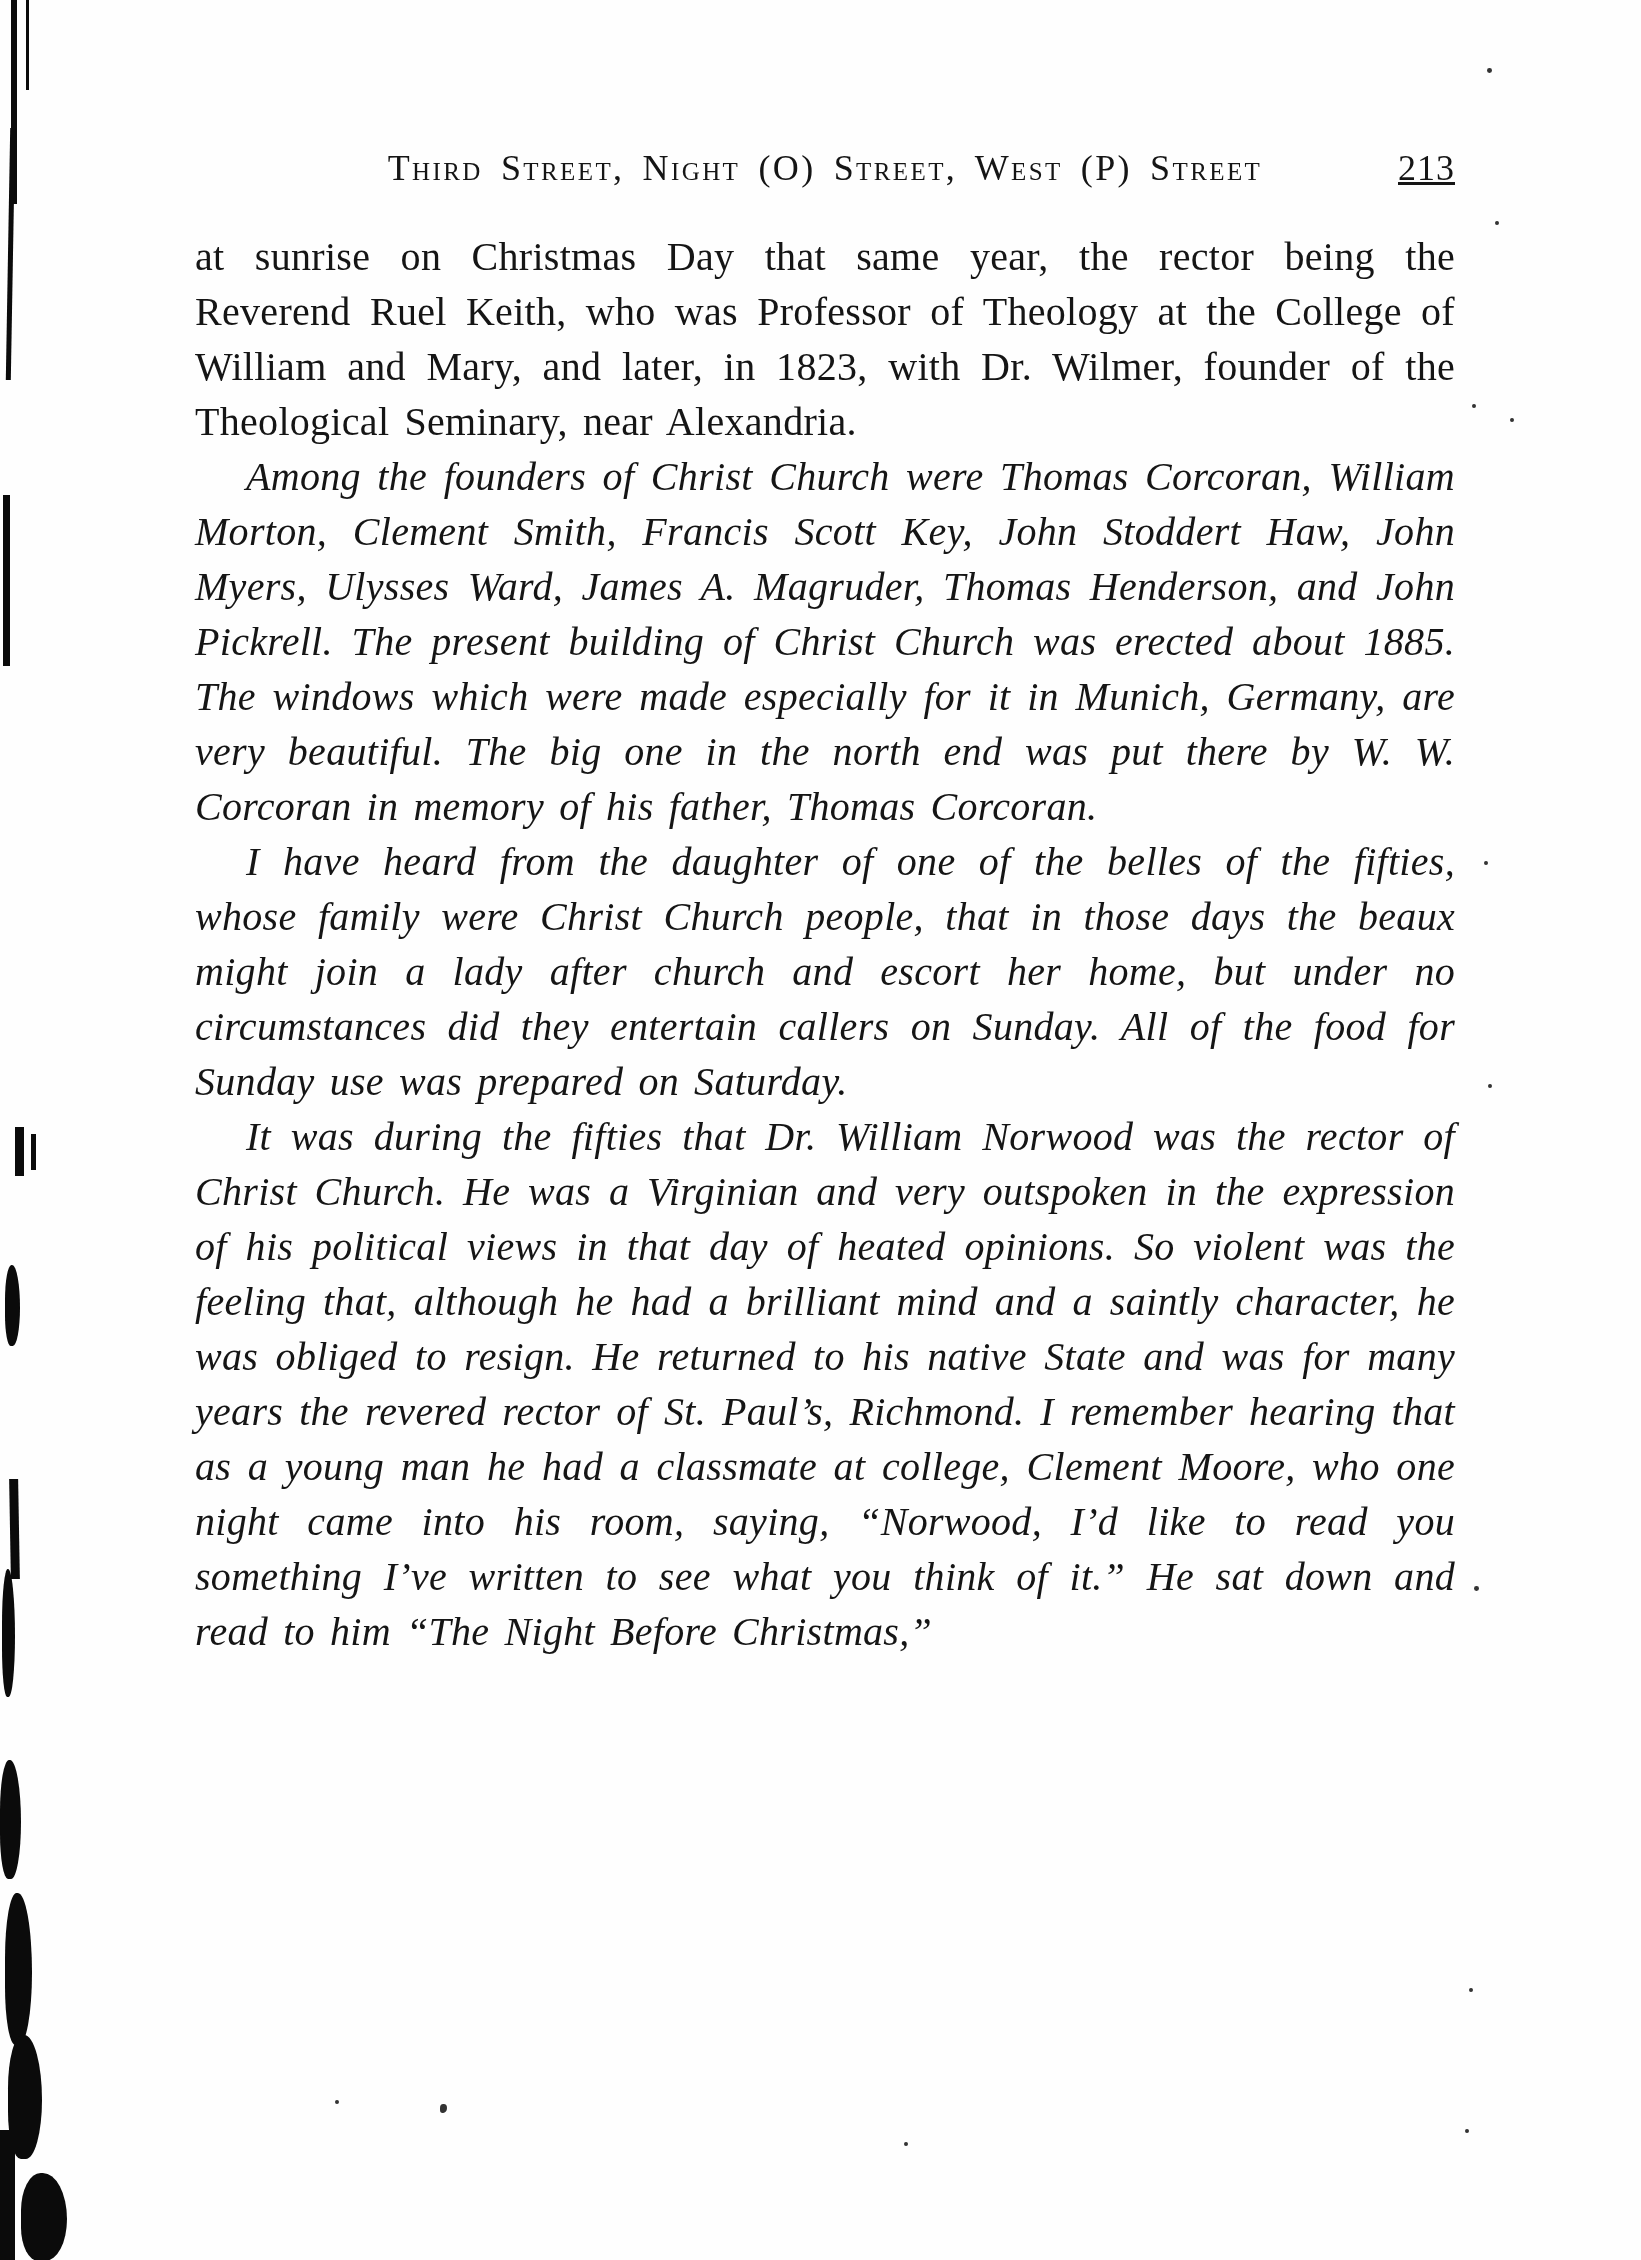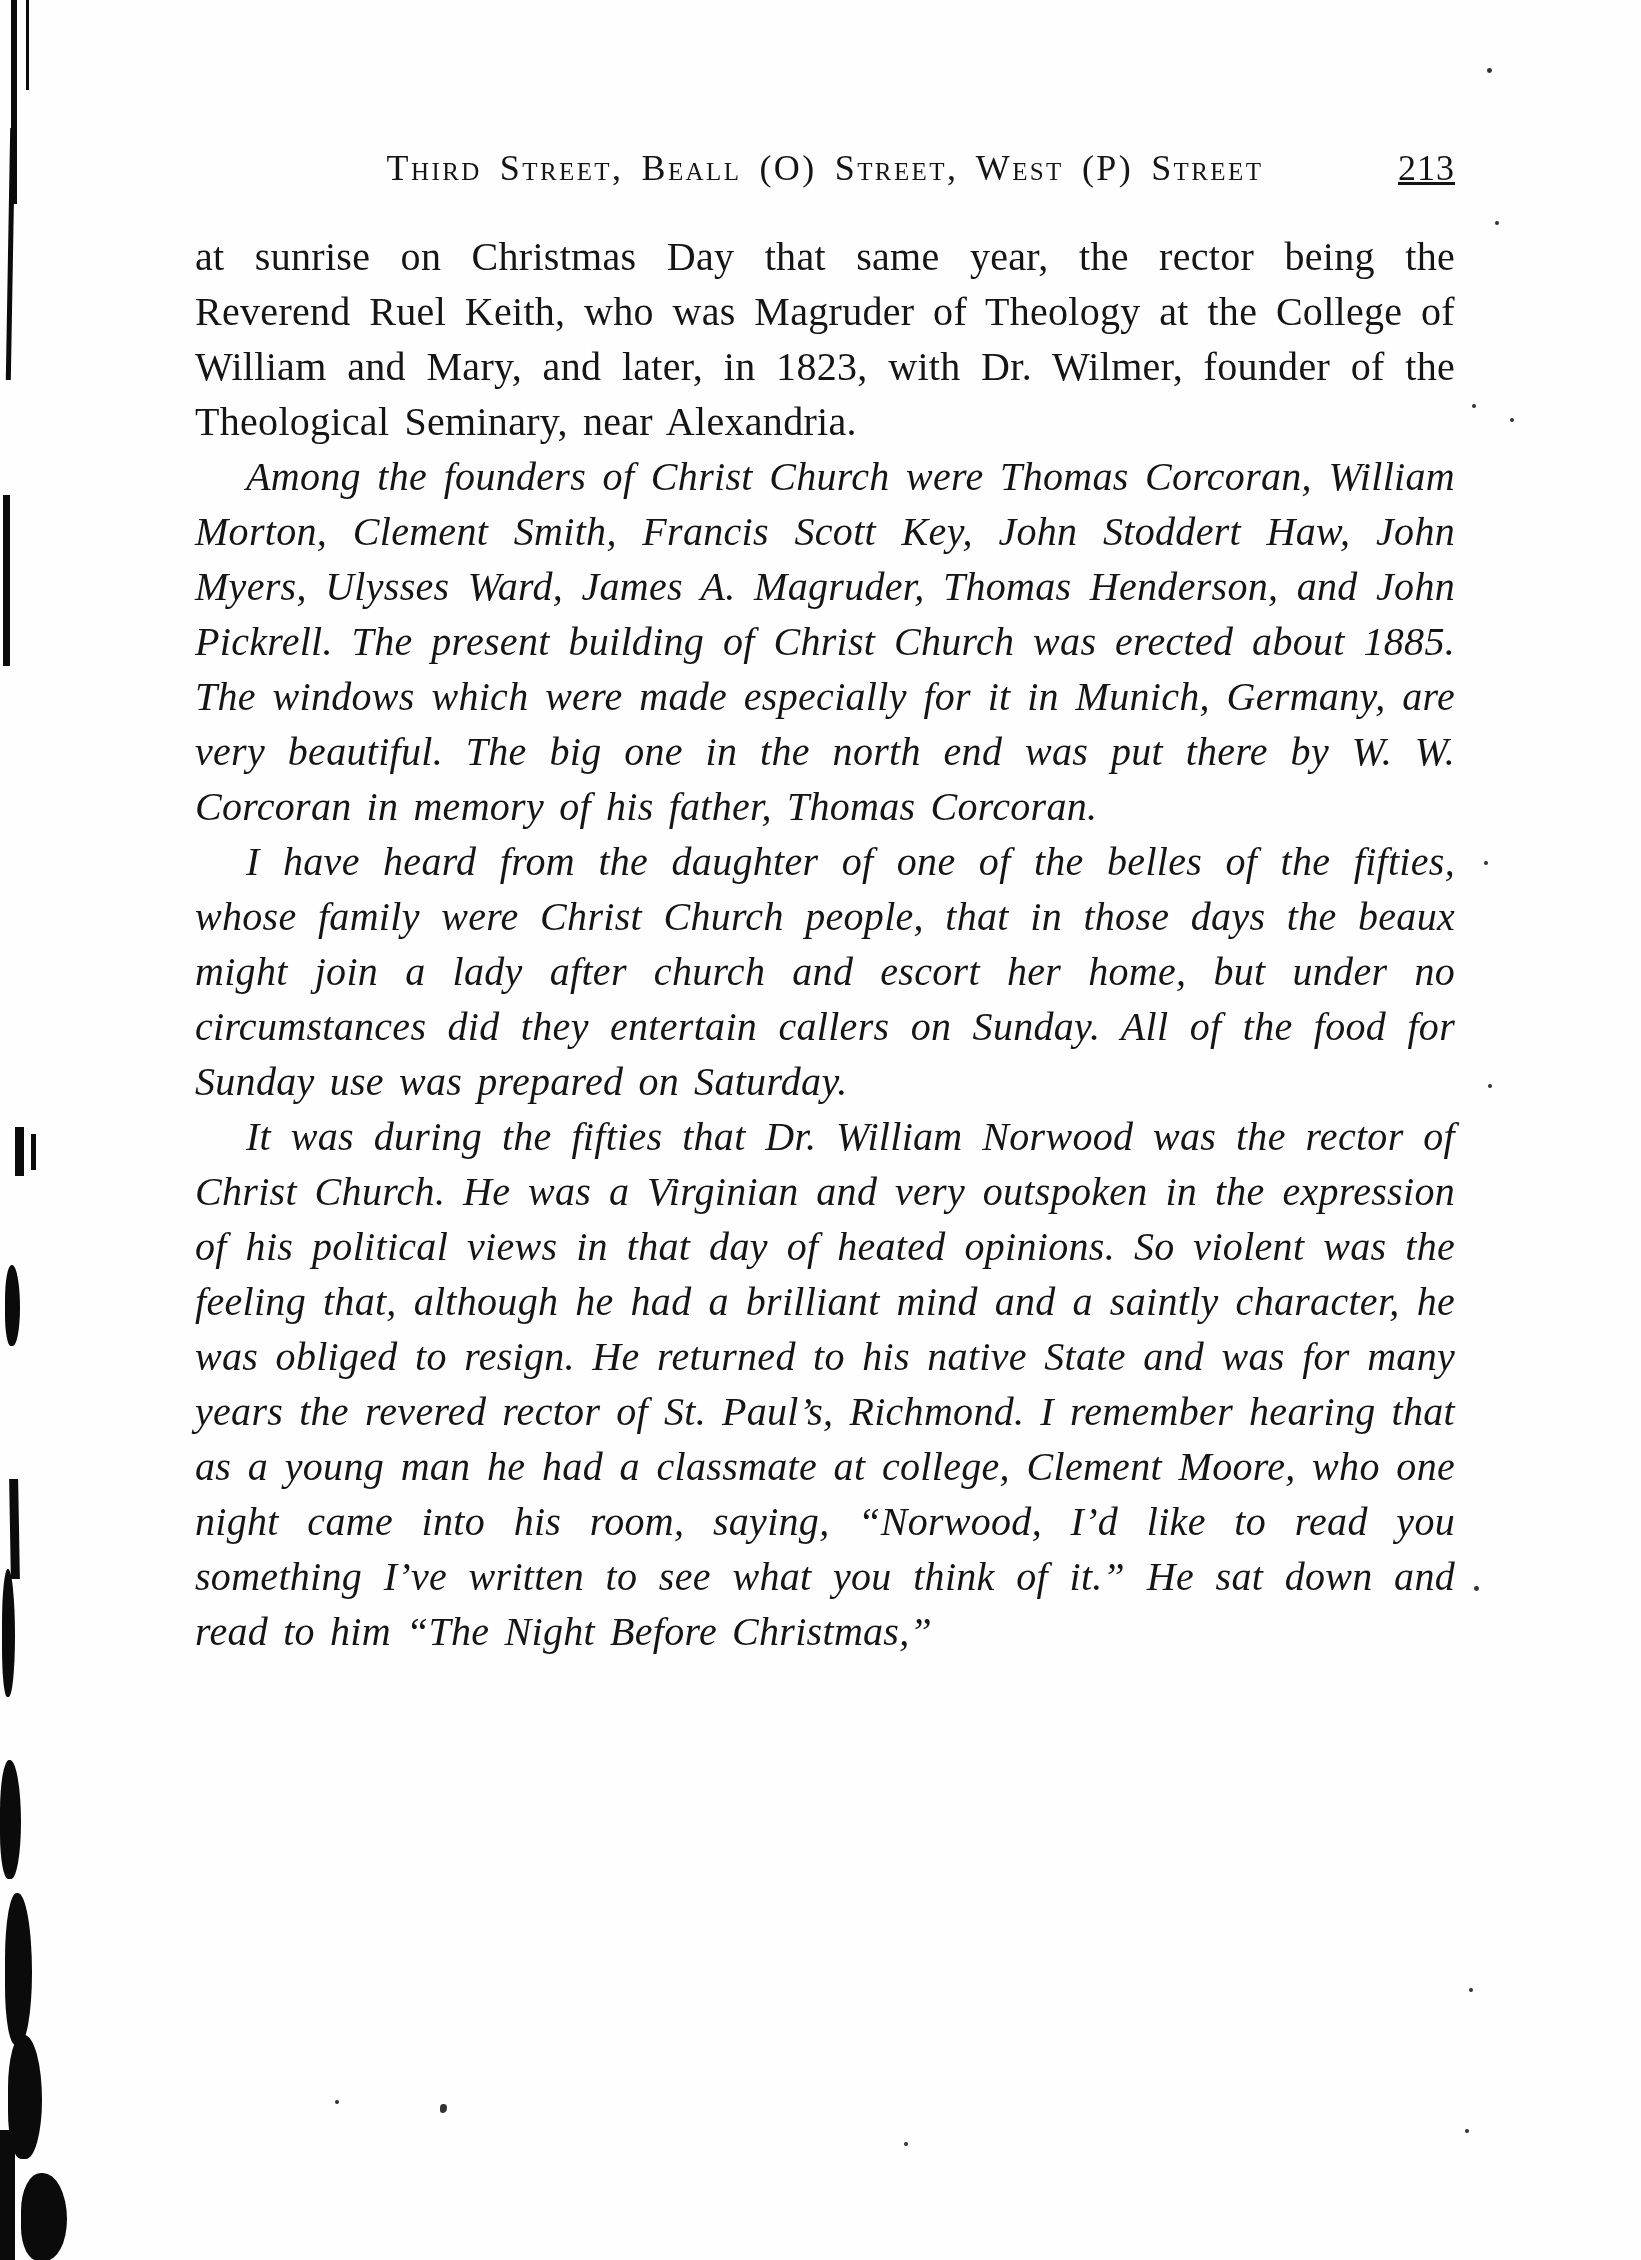--- a/index.html
+++ b/index.html
@@ -66,26 +66,26 @@
   }
 </style>
 </head>
 <body>
 
 <div class="page">
 
   <div class="text-block">
 
     <div class="running-head">
-      <span>Third Street, Beall (O) Street, West (P) Street</span>
+      <span>Third Street, Night (O) Street, West (P) Street</span>
       <span class="page-number">213</span>
     </div>
 
     <div class="body-text">
-      <p>at sunrise on Christmas Day that same year, the rector being the Reverend Ruel Keith, who was Magruder of Theology at the College of William and Mary, and later, in 1823, with Dr. Wilmer, founder of the Theological Seminary, near Alexandria.</p>
+      <p>at sunrise on Christmas Day that same year, the rector being the Reverend Ruel Keith, who was Professor of Theology at the College of William and Mary, and later, in 1823, with Dr. Wilmer, founder of the Theological Seminary, near Alexandria.</p>
       <p class="indent">Among the founders of Christ Church were Thomas Corcoran, William Morton, Clement Smith, Francis Scott Key, John Stoddert Haw, John Myers, Ulysses Ward, James A. Magruder, Thomas Henderson, and John Pickrell. The present building of Christ Church was erected about 1885. The windows which were made especially for it in Munich, Germany, are very beautiful. The big one in the north end was put there by W. W. Corcoran in memory of his father, Thomas Corcoran.</p>
       <p class="indent">I have heard from the daughter of one of the belles of the fifties, whose family were Christ Church people, that in those days the beaux might join a lady after church and escort her home, but under no circumstances did they entertain callers on Sunday. All of the food for Sunday use was prepared on Saturday.</p>
       <p class="indent">It was during the fifties that Dr. William Norwood was the rector of Christ Church.  He was a Virginian and very outspoken in the expression of his political views in that day of heated opinions.  So violent was the feeling that, although he had a brilliant mind and a saintly character, he was obliged to resign.  He returned to his native State and was for many years the revered rector of St. Paul’s, Richmond.  I remember hearing that as a young man he had a classmate at college, Clement Moore, who one night came into his room, saying, “Norwood, I’d like to read you something I’ve written to see what you think of it.”  He sat down and read to him “The Night Before Christmas,”</p>
     </div>
 
   </div>
 
   <div class="artifact" style="left:11.4px; top:0; width:5.7px; height:204px;"></div>
   <div class="artifact" style="left:26px; top:0; width:2.9px; height:90px;"></div>
   <div class="artifact" style="left:7.6px; top:128px; width:4.8px; height:252px; transform:rotate(1deg);"></div>

